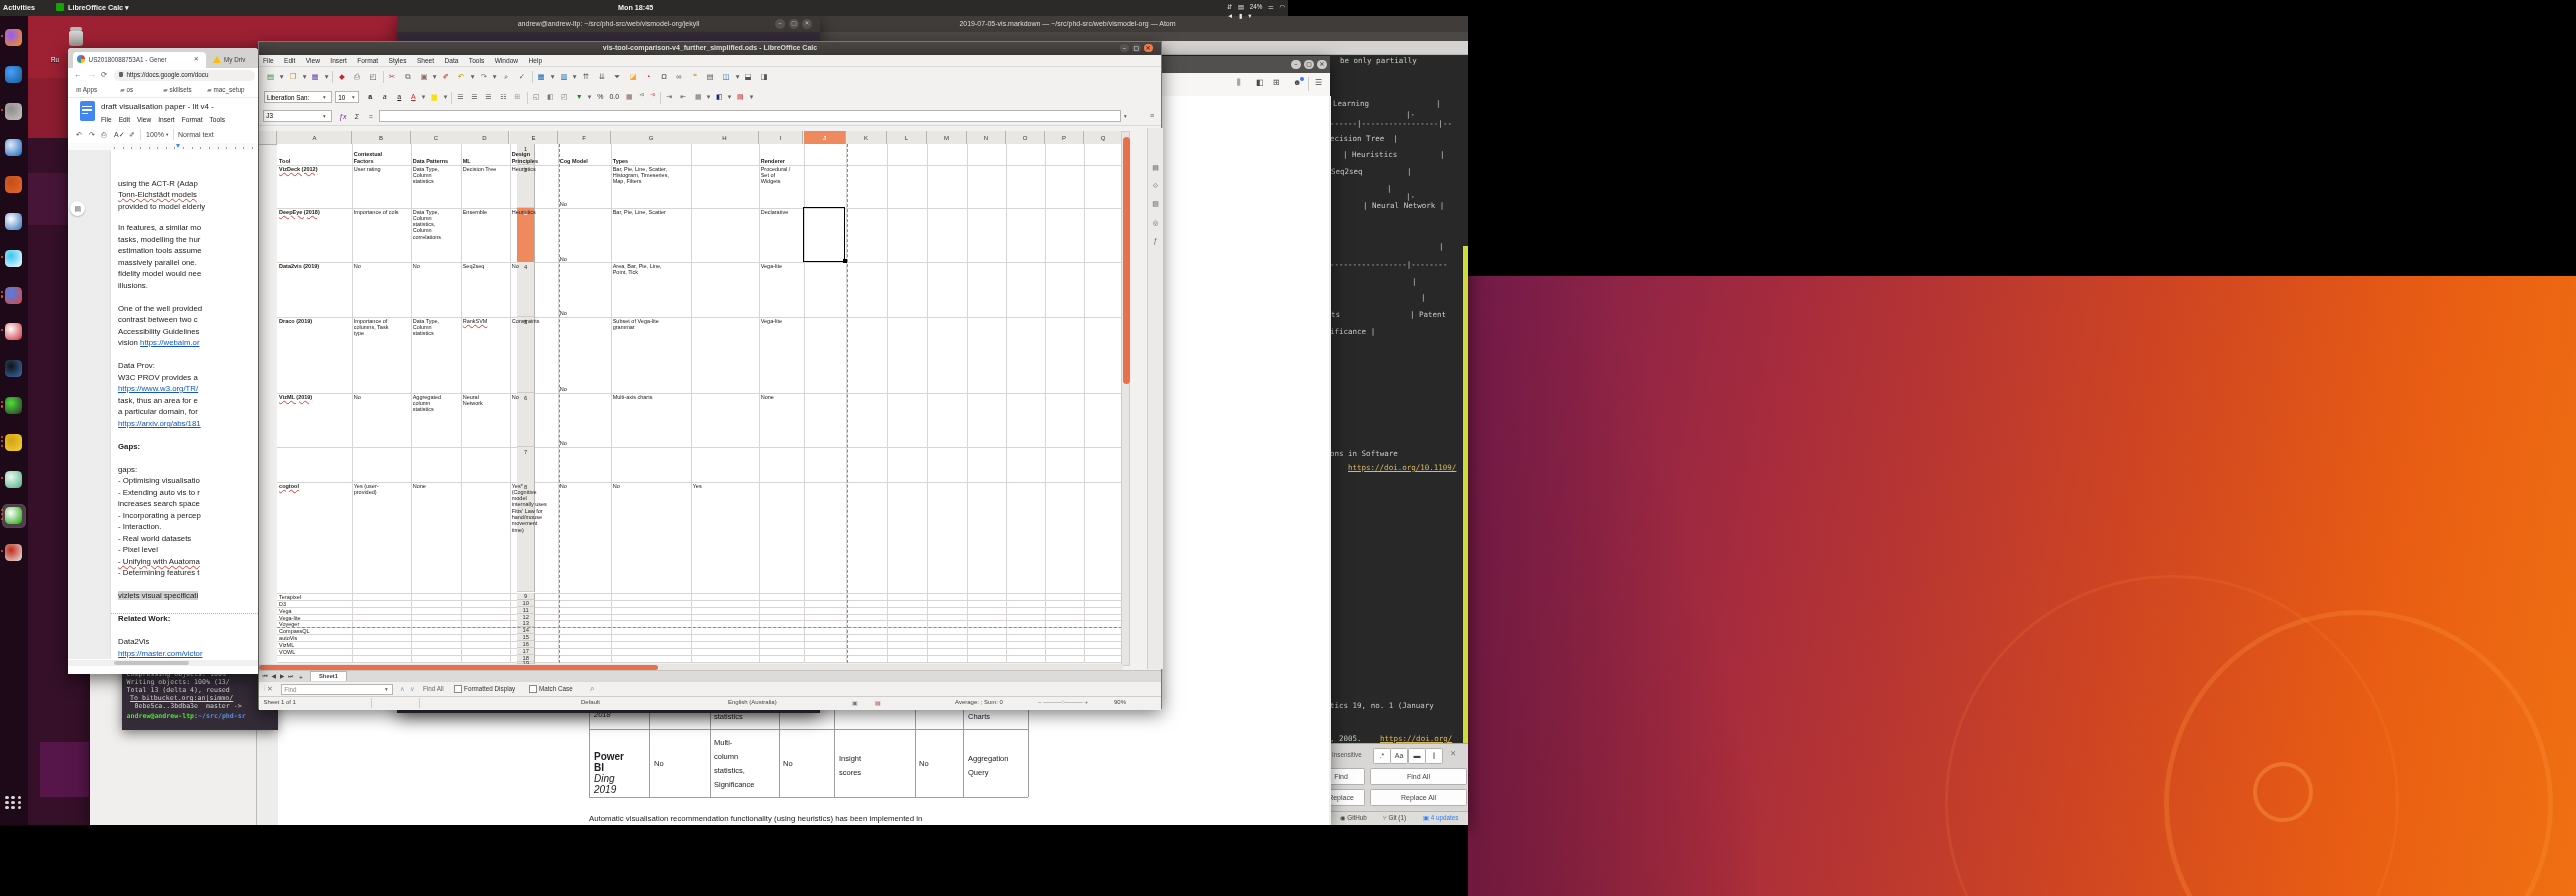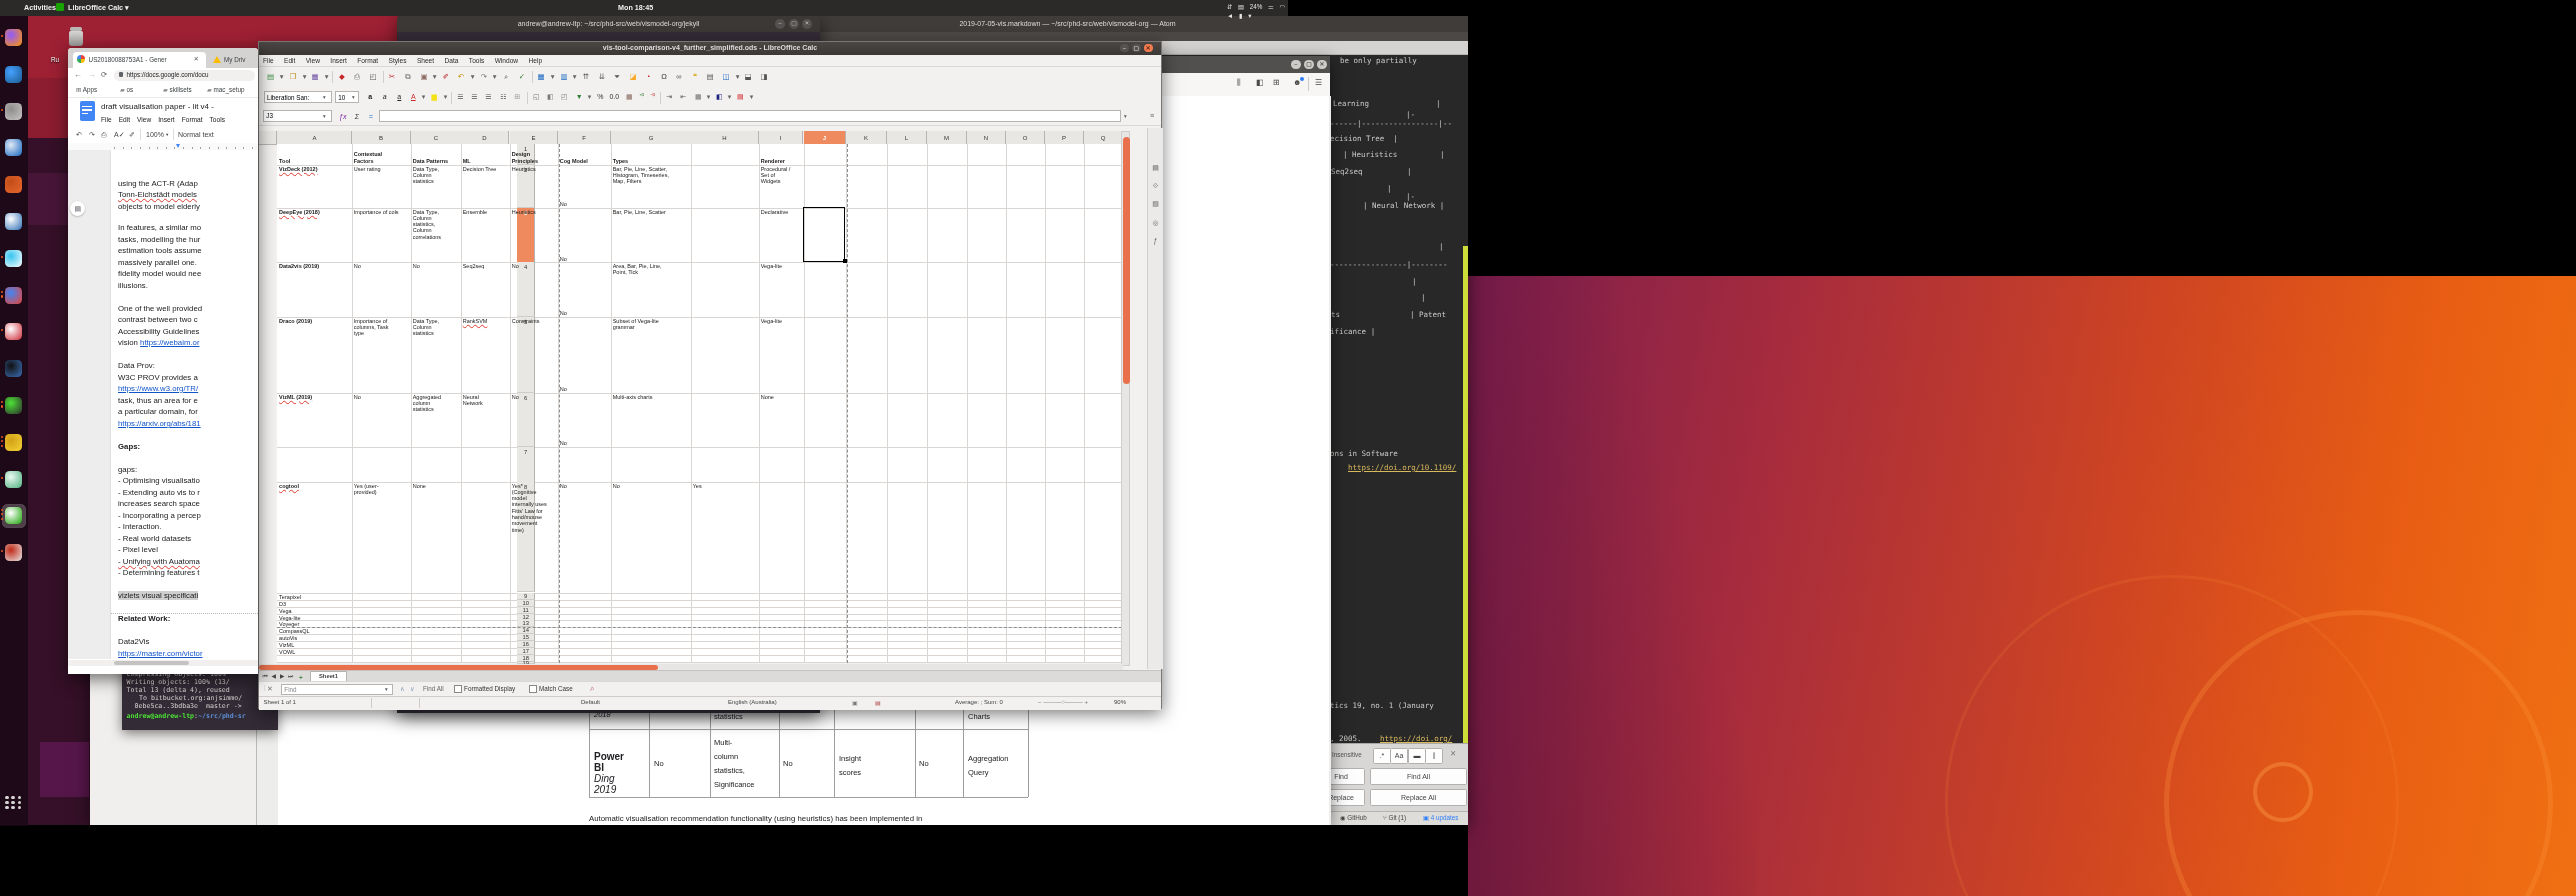--- a/index.html
+++ b/index.html
@@ -162,21 +162,21 @@
     <span class="circbtn" style="left:378px;top:2.9px;background:#555150;color:#ccc;">–</span>
     <span class="circbtn" style="left:392px;top:2.9px;background:#555150;color:#ccc;">▢</span>
     <span class="circbtn" style="left:405px;top:2.9px;background:#555150;color:#ccc;">✕</span>
   </div>
 </div>
 
 <div class="abs" id="term2" style="left:122px;top:633px;width:156px;height:97px;background:#332b36;z-index:5;box-shadow:0 3.5px 11.5px rgba(0,0,0,.5);">
     <div class="term-line mono" style="left: 4.6px; top: 37px;">Compressing objects: 100%</div>
     <div class="term-line mono" style="left: 4.6px; top: 45px;">Writing objects: 100% (13/</div>
     <div class="term-line mono" style="left: 4.6px; top: 53px;">Total 13 (delta 4), reused</div>
-    <div class="term-line mono" style="left: 17px; top: 61px;">To bitbucket.org:anjsimmo/</div>
+    <div class="term-line mono" style="left: 8px; top: 61px; text-decoration: underline;">To bitbucket.org:anjsimmo/</div>
     <div class="term-line mono" style="left: 4.6px; top: 69px;">  0ebe5ca..3bdba3e  master -&gt;</div>
     <div class="term-line mono" style="left: 4.6px; top: 79px;"><b style="color:#4be234;">andrew@andrew-ltp</b><span>:</span><b style="color:#5c8fd6;">~/src/phd-sr</b></div>
   </div>
 
 <div class="win" id="calc" style="left:258px;top:41px;width:904px;height:668px;background:#f2f1f0;z-index:6;border:0.6px solid #7a7775;box-sizing:border-box;">
   <div class="tbar" style="height:12.6px;line-height:12.6px;background:linear-gradient(#4a4643,#3b3835);border-bottom:0.6px solid #2e2b29;">
     <span>vis-tool-comparison-v4_further_simplified.ods - LibreOffice Calc</span>
     <span class="circbtn" style="left:861px;top:1.7px;width:8.6px;height:8.6px;line-height:8.6px;background:#56524f;color:#ccc;">–</span>
     <span class="circbtn" style="left:873px;top:1.7px;width:8.6px;height:8.6px;line-height:8.6px;background:#56524f;color:#ccc;">▢</span>
     <span class="circbtn" style="left:885px;top:1.7px;width:8.6px;height:8.6px;line-height:8.6px;background:#f27b50;color:#5a2410;">✕</span>
@@ -701,21 +701,21 @@
       <div class="abs" style="left: 175px; top: 4px; width: 0.6px; height: 2.3px; background: rgb(154, 160, 166);"></div>
       <div class="abs" style="left: 184px; top: 4px; width: 0.6px; height: 2.3px; background: rgb(154, 160, 166);"></div>
       <div class="abs" style="left: 108px; top: 1.2px; width: 0px; height: 0px; border-left: 2.9px solid transparent; border-right: 2.9px solid transparent; border-top: 4px solid rgb(66, 133, 244);"></div>
     </div>
   <div class="abs" style="left:0;top:102px;width:100%;height:509px;background:#ededee;overflow:hidden;">
     <div class="abs" style="left:2.3px;top:51px;width:15px;height:15px;background:#fff;border-radius:50%;box-shadow:0 0.6px 1.7px rgba(0,0,0,.3);color:#5f6368;text-align:center;line-height:15px;font-size:7px;">▤</div>
     <div class="abs" style="left:43px;top:0px;width:147px;height:509px;background:#fff;box-shadow:0 0.6px 1.7px rgba(0,0,0,.2);"></div>
     <div class="abs" id="docs-body" style="left:0;top:-102px;width:100%;height:612px;">
         <div class="doc-line" style="left: 50px; top: 131px;">using the ACT-R (Adap</div>
         <div class="doc-line" style="left: 50px; top: 142px;"><span class="sq">Tonn-Eichstädt models </span></div>
-        <div class="doc-line" style="left: 50px; top: 154px;">objects to model elderly</div>
+        <div class="doc-line" style="left: 50px; top: 154px;">provided to model elderly</div>
         <div class="doc-line" style="left: 50px; top: 175px;">In features, a similar mo</div>
         <div class="doc-line" style="left: 50px; top: 187px;">tasks, modelling the hur</div>
         <div class="doc-line" style="left: 50px; top: 198px;">estimation tools assume</div>
         <div class="doc-line" style="left: 50px; top: 210px;">massively parallel one. </div>
         <div class="doc-line" style="left: 50px; top: 221px;">fidelity model would nee</div>
         <div class="doc-line" style="left: 50px; top: 233px;">illusions.</div>
         <div class="doc-line" style="left: 50px; top: 256px;">One of the well provided</div>
         <div class="doc-line" style="left: 50px; top: 267px;">contrast between two c</div>
         <div class="doc-line" style="left: 50px; top: 279px;">Accessibility Guidelines</div>
         <div class="doc-line" style="left: 50px; top: 290px;">vision <span class="doc-link">https://webaim.or</span></div>
@@ -742,21 +742,21 @@
         <div class="doc-line" style="left: 50px; top: 601px;"><span class="doc-link">https://master.com/victor</span></div>
       </div>
     <div class="abs" style="left:43px;top:463px;width:147px;height:0;border-top:0.6px dotted #b5b3b1;"></div>
   </div>
   <div class="abs" style="left:0;top:612px;width:100%;height:6.3px;background:#f1f0ef;">
     <div class="abs" style="left:46px;top:1.2px;width:75px;height:4px;background:#c5c3c1;border-radius:2.3px;"></div>
   </div>
 </div>
 
 <div class="abs" id="panel" style="left:0;top:0;width:1288px;height:15.5px;background:#2c2a29;z-index:50;color:#f0efee;font-size:7.2px;">
-  <span class="abs" style="left:24px;top:2.9px;font-weight:bold;">Activities</span>
+  <span class="abs" style="left:3px;top:2.9px;font-weight:bold;">Activities</span>
   <span class="abs" style="left:56px;top:2.9px;width:8px;height:8px;background:#18a303;border-radius:1.2px;"></span>
   <span class="abs" style="left:68px;top:2.9px;font-weight:bold;">
     <span>LibreOffice Calc</span> ▾</span>
   <span class="abs" style="left:618px;top:2.9px;font-weight:bold;">Mon 18:45</span>
   <span class="abs" id="tray" style="left:1224px;top:2.9px;"><span class="traytxt">⇵</span><span class="traytxt">▤</span><span class="traytxt">24%</span><span class="traytxt">⚌</span><span class="traytxt">◠</span><span class="traytxt">◄</span><span class="traytxt">▮</span><span class="traytxt">▾</span></span>
 </div>
 
 <div class="abs" id="dock" style="left:0;top:15.5px;width:28px;height:810px;background:rgba(25,8,20,.82);z-index:60;">
   <div class="abs" id="dock-items" style="left:0;top:11.5px;width:28px;">
       <div class="abs" style="left: 2.9px; top: 0px; width: 22px; height: 22px; border-radius: 4px;">

